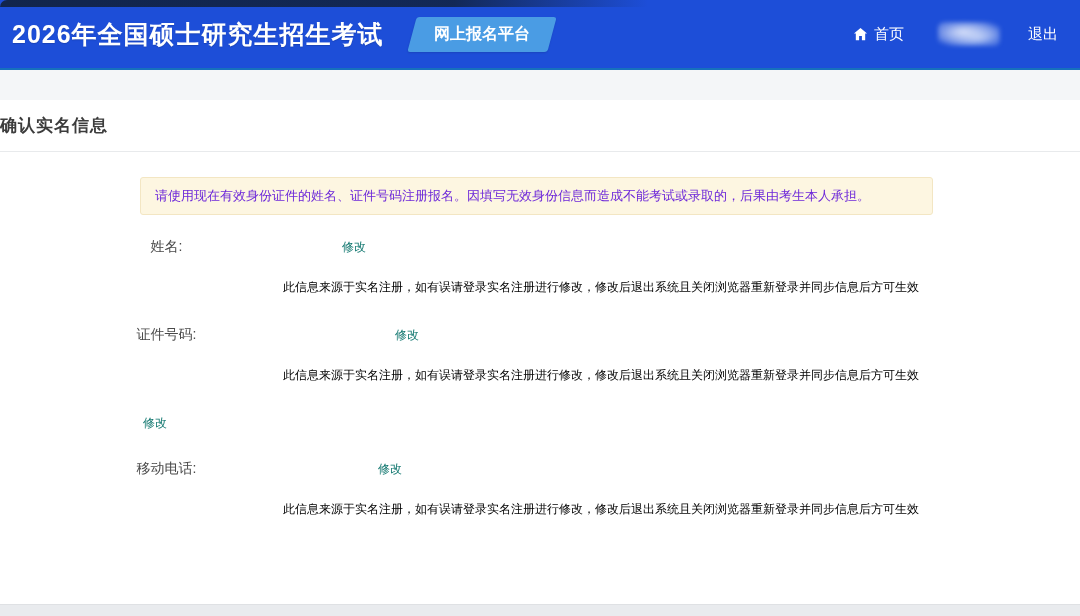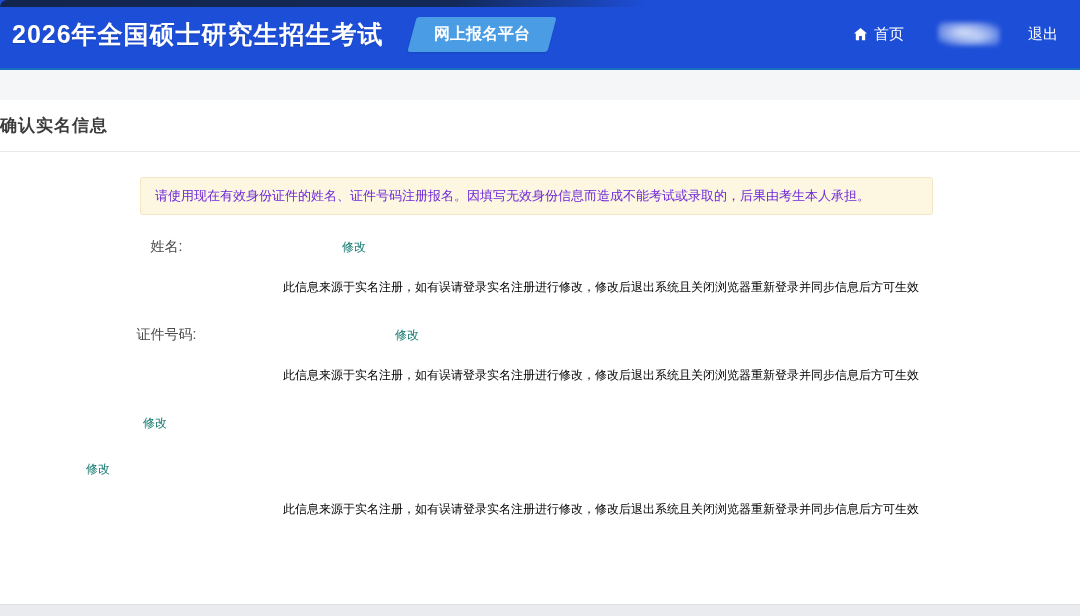--- a/index.html
+++ b/index.html
@@ -187,20 +187,21 @@
 
     <div class="form-row">
       <div class="row-main">
         <span class="field-value w2"></span>
         <a class="modify-link">修改</a>
       </div>
     </div>
 
     <div class="form-row">
       <div class="row-main">
+        <span class="field-label">移动电话:</span>
         <span class="field-value w3"></span>
         <a class="modify-link">修改</a>
       </div>
       <div class="field-hint">此信息来源于实名注册，如有误请登录实名注册进行修改，修改后退出系统且关闭浏览器重新登录并同步信息后方可生效</div>
     </div>
 
   </div>
 
 </div>
 

